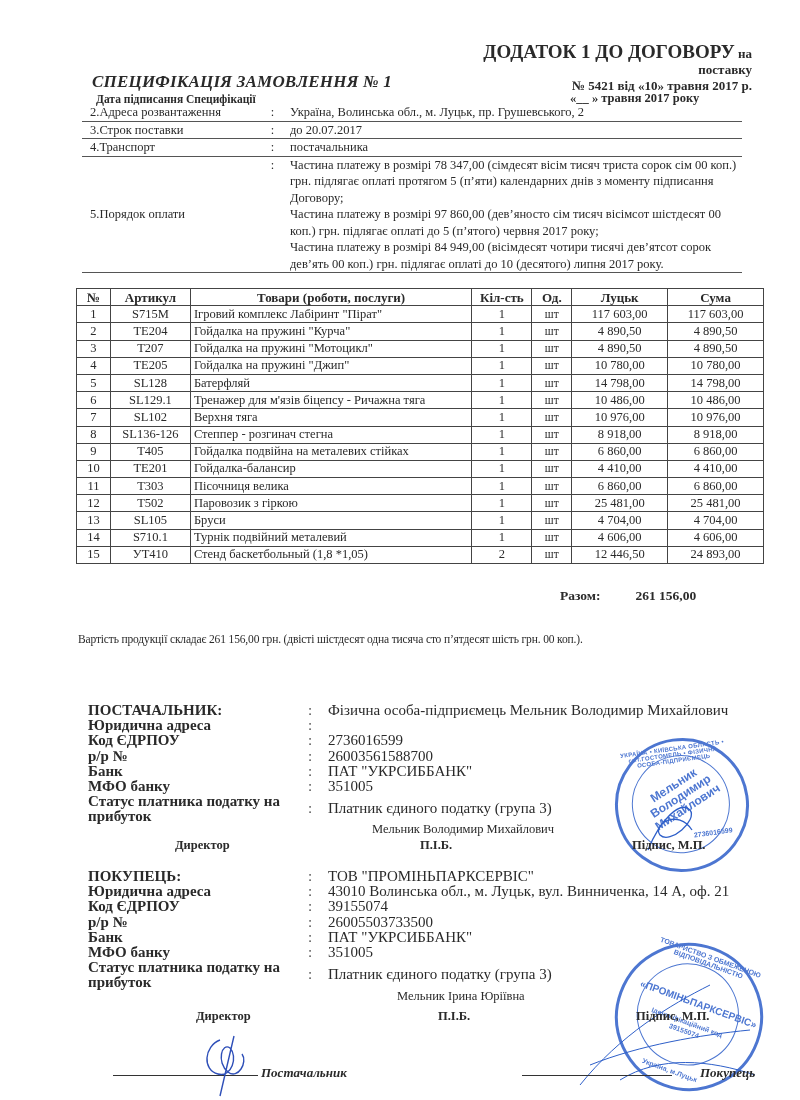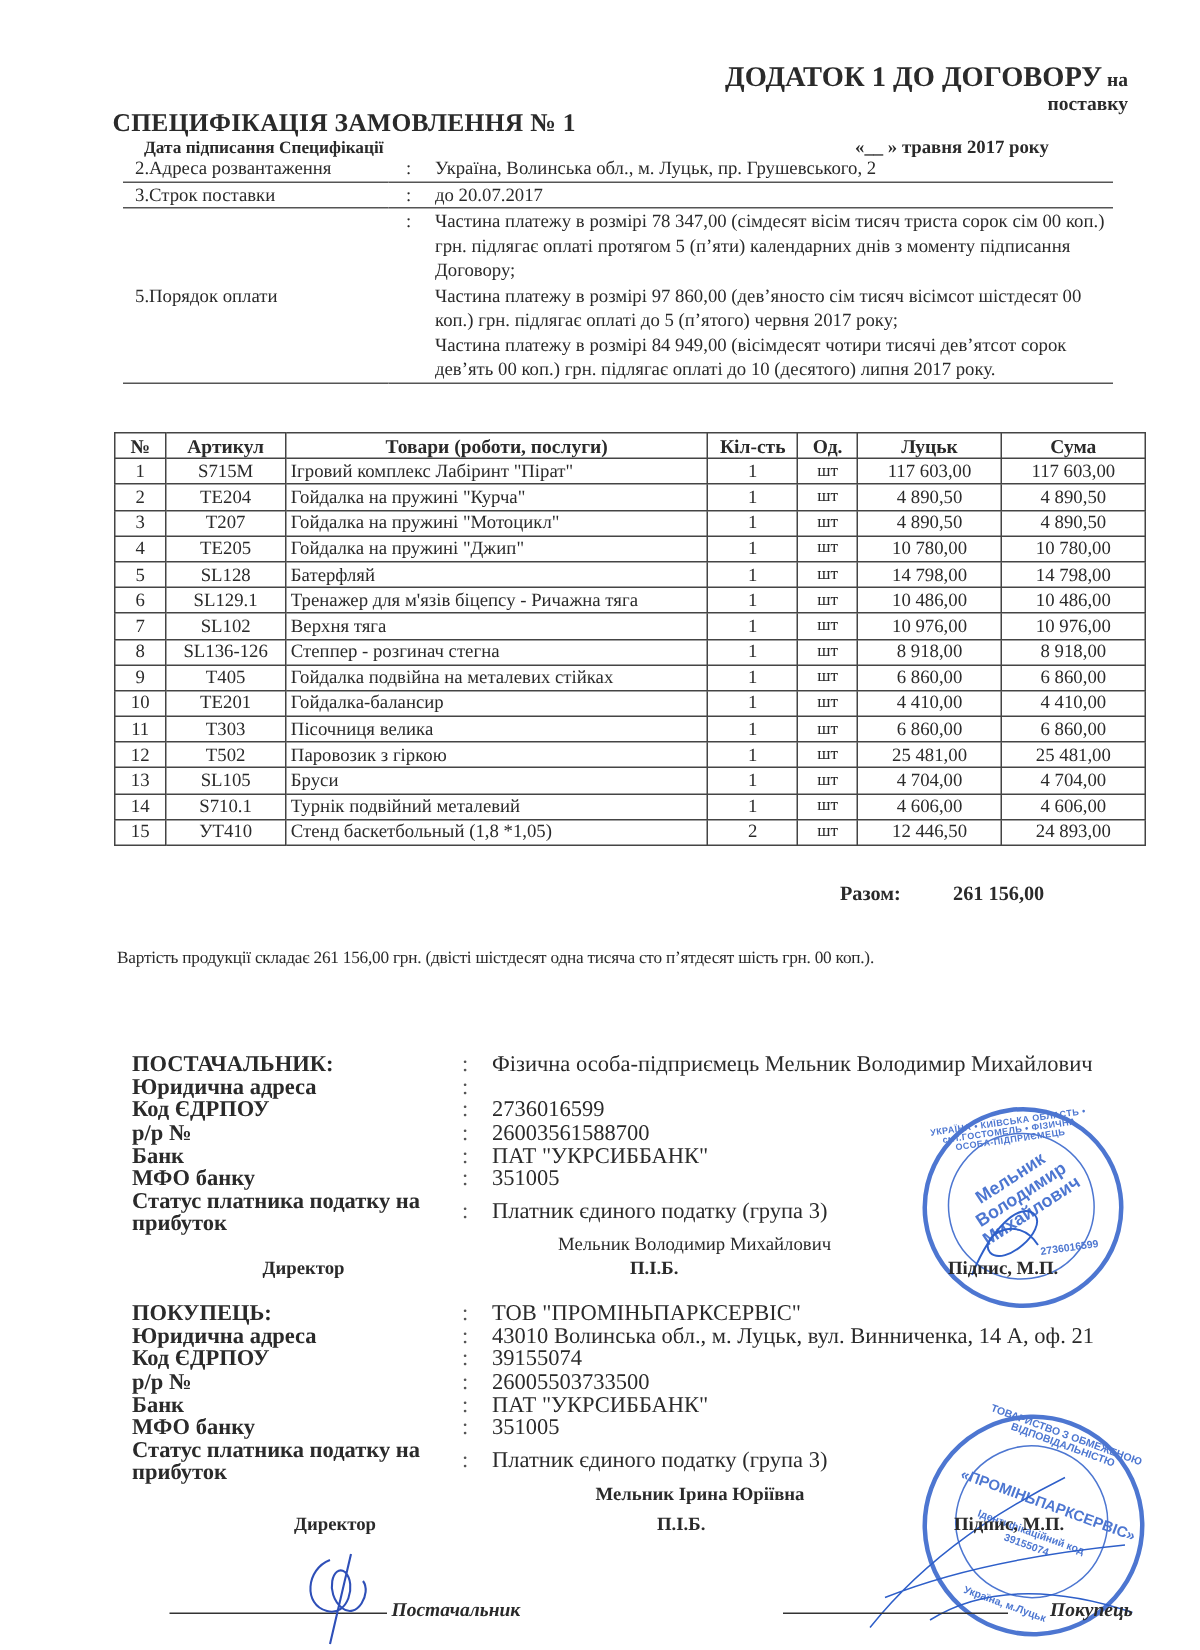--- a/index.html
+++ b/index.html
@@ -7,21 +7,21 @@
     width: 800px; height: 1100px; position: relative; overflow: hidden;
     font-family: "Liberation Serif", "DejaVu Serif", serif;
     color: #2a2a2a;
   }
   .abs { position: absolute; }
   .bold { font-weight: bold; }
 
   
   #appendix-title { left: 450px; top: 44px; width: 302px; text-align: right; font-size: 13px; line-height: 16px; }
   #appendix-title .big { font-size: 19px; }
-  #spec-title { left: 75px; top: 72px; font-size: 17px; font-weight: bold; letter-spacing: 0.2px; }
+  #spec-title { left: 92px; top: 72px; font-size: 17px; font-style: italic; font-weight: bold; letter-spacing: 0.2px; }
   #sign-date-label { left: 96px; top: 93px; font-size: 11.5px; font-weight: bold; }
   #sign-date-value { left: 570px; top: 91px; font-size: 12.5px; font-weight: bold; }
 
   
   #spec-info { left: 82px; top: 104px; width: 660px; border-collapse: collapse; font-size: 12.5px; }
   #spec-info td { padding: 0 4px; vertical-align: middle; line-height: 16.5px; }
   #spec-info tr { border-bottom: 1px solid #555; }
   #spec-info td.lbl { width: 170px; padding-left: 8px; }
   #spec-info td.col { width: 20px; text-align: center; vertical-align: top; }
   #spec-info td.val { width: 470px; }
@@ -56,36 +56,42 @@
   .stamp .txt { position: absolute; font-family: "Liberation Sans", "DejaVu Sans", sans-serif; font-weight: bold; color: #2e5fc9; text-align: center; }
 
   .sign-line { position: absolute; border-top: 1px solid #333; height: 0; }
   .sign-cap { position: absolute; font-style: italic; font-weight: bold; font-size: 13px; }
 </style>
 </head>
 <body>
 
 <div id="appendix-title" class="abs bold">
   <div><span class="big">ДОДАТОК 1 ДО ДОГОВОРУ</span> <span>на поставку</span></div>
+  <div>№ 5421 від «10» травня 2017 р.</div>
 </div>
 <div id="spec-title" class="abs">СПЕЦИФІКАЦІЯ ЗАМОВЛЕННЯ № 1</div>
 <div id="sign-date-label" class="abs">Дата підписання Специфікації</div>
 <div id="sign-date-value" class="abs">«__ » травня 2017 року</div>
 
 <table id="spec-info" class="abs">
   <tbody>
     <tr>
       <td class="lbl">2.Адреса розвантаження</td>
       <td class="col">:</td>
       <td class="val">Україна, Волинська обл., м. Луцьк, пр. Грушевського, 2</td>
     </tr>
     <tr>
       <td class="lbl">3.Строк поставки</td>
       <td class="col">:</td>
       <td class="val">до 20.07.2017</td>
+    </tr>
+    <tr>
+      <td class="lbl">4.Транспорт</td>
+      <td class="col">:</td>
+      <td class="val">постачальника</td>
     </tr>
     <tr>
       <td class="lbl">5.Порядок оплати</td>
       <td class="col">:</td>
       <td class="val">
         <div>Частина платежу в розмірі 78 347,00 (сімдесят вісім тисяч триста сорок сім 00 коп.)</div>
         <div>грн. підлягає оплаті протягом 5 (п’яти) календарних днів з моменту підписання</div>
         <div>Договору;</div>
         <div>Частина платежу в розмірі 97 860,00 (дев’яносто сім тисяч вісімсот шістдесят 00</div>
         <div>коп.) грн. підлягає оплаті до 5 (п’ятого) червня 2017 року;</div>
@@ -344,21 +350,21 @@
       <span class="k">МФО банку</span>
       <span class="c">:</span>
       <span class="v">351005</span>
     </div>
   <div class="prow two">
       <span class="k" style="width:200px;margin-right:20px">Статус платника податку на прибуток</span>
       <span class="c">:</span>
       <span class="v">Платник єдиного податку (група 3)</span>
     </div>
 </div>
-<div class="abs sig-name" style="left:397px; top:989px;font-weight:bold;">Мельник Ірина Юріївна</div>
+<div class="abs sig-name" style="left:397px; top:989px;">Мельник Ірина Юріївна</div>
 <div class="abs sig-lbl" style="left:196px; top:1009px;">Директор</div>
 <div class="abs sig-lbl" style="left:438px; top:1009px;">П.І.Б.</div>
 <div class="abs sig-lbl" style="left:636px; top:1009px; z-index:2;">Підпис, М.П.</div>
 
 <div class="stamp" style="left:615px; top:943px; width:142px; height:142px; transform:rotate(20deg);">
   <div class="inner" style="left:18px; top:18px; width:100px; height:100px;"></div>
   <div class="txt" style="left:6px; top:4px; width:130px; font-size:7px;">ТОВАРИСТВО З ОБМЕЖЕНОЮ ВІДПОВІДАЛЬНІСТЮ</div>
   <div class="txt" style="left:14px; top:50px; width:114px; font-size:10px;">«ПРОМІНЬПАРКСЕРВІС»</div>
   <div class="txt" style="left:30px; top:72px; width:82px; font-size:7px; line-height:9px;">Ідентифікаційний код 39155074</div>
   <div class="txt" style="left:20px; top:124px; width:102px; font-size:7px;">Україна, м.Луцьк</div>

